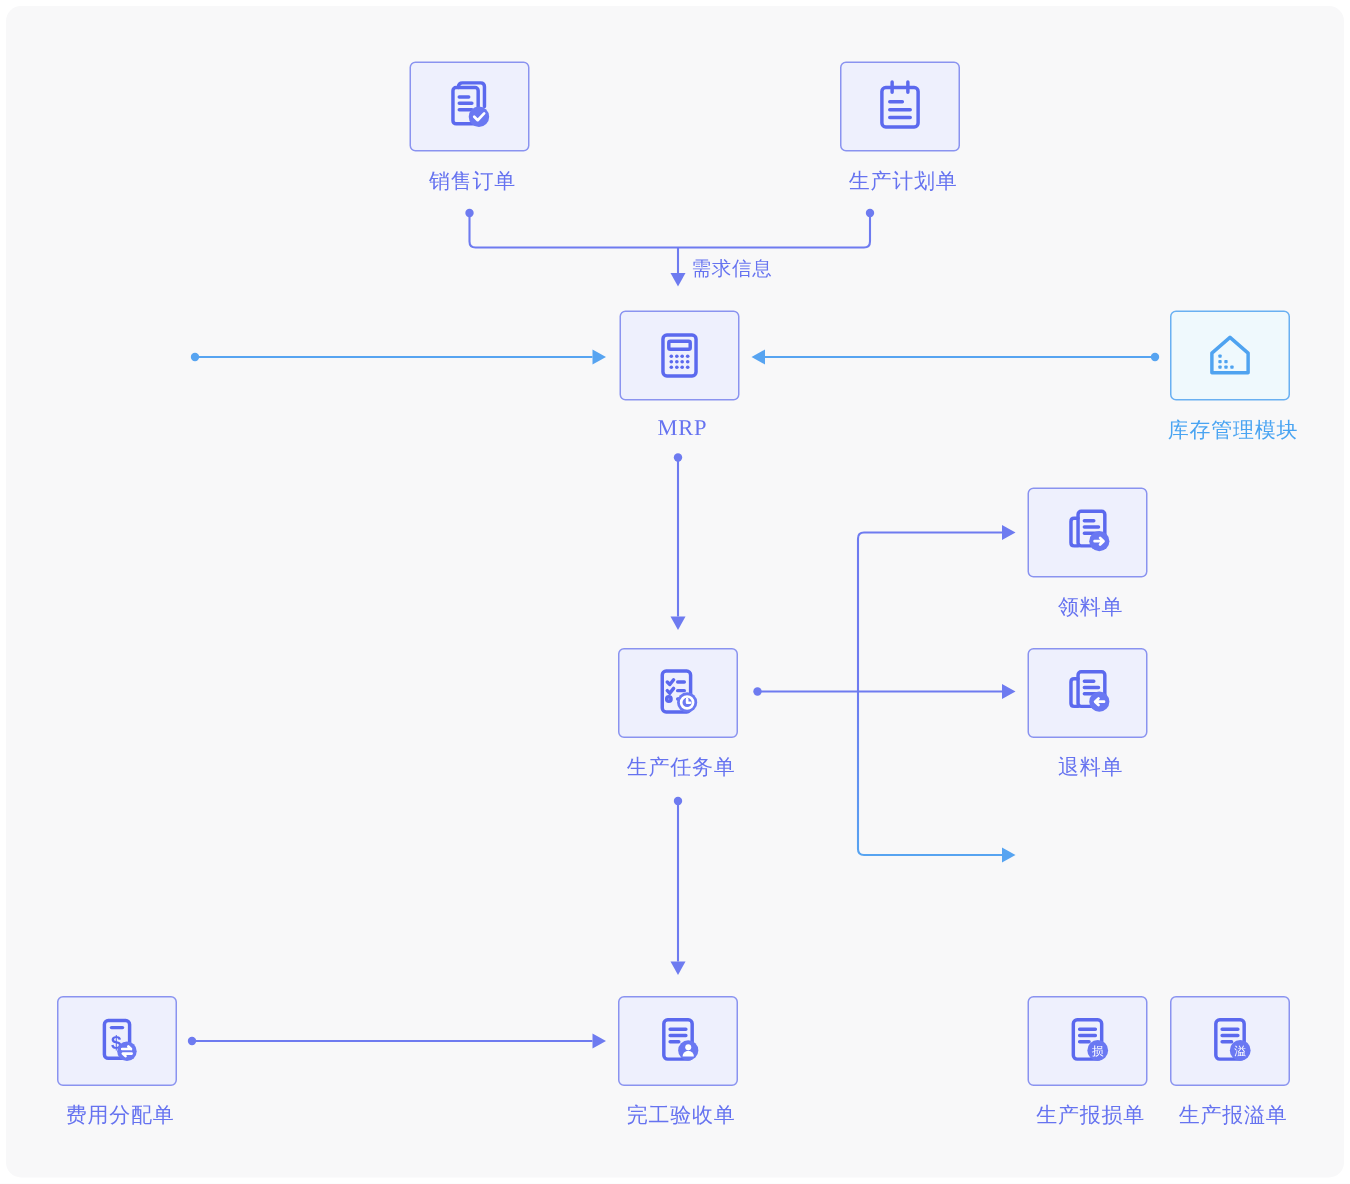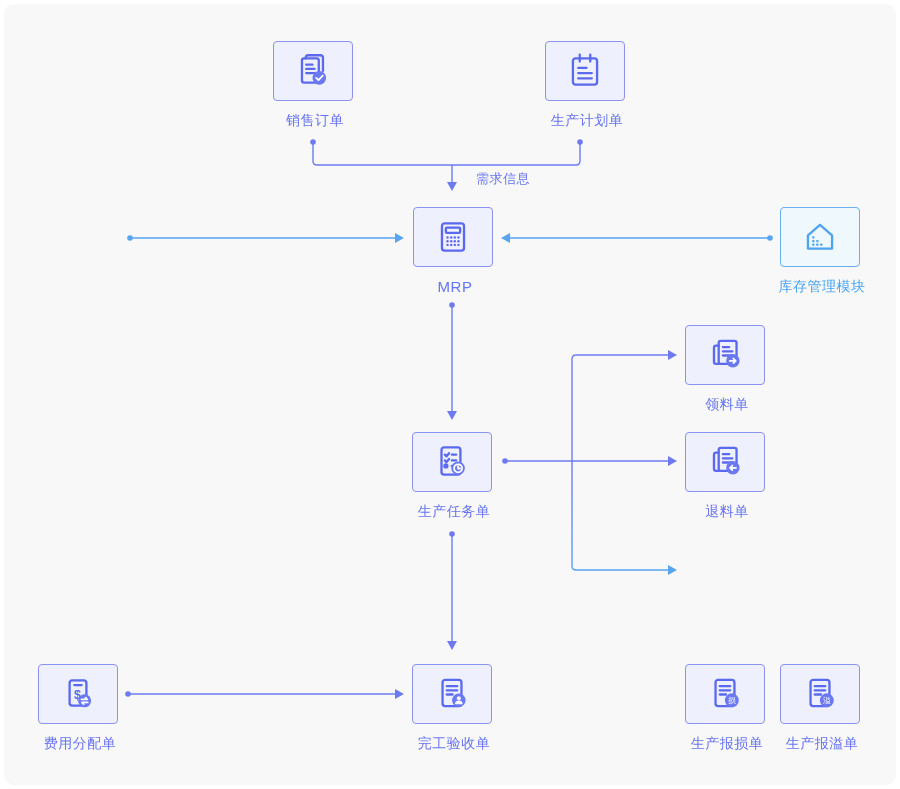--- a/index.html
+++ b/index.html
@@ -15,33 +15,33 @@
 
   .node{position:absolute;width:84px;cursor:pointer;}
   .box{width:80px;height:60px;border-radius:4px;box-sizing:border-box;
        display:flex;align-items:center;justify-content:center;}
   .node.purple .box{background:#eef0fd;border:1px solid #8a93f0;}
   .node.blue   .box{background:#eff9fd;border:1px solid #69b0f2;}
   .label{position:absolute;top:71px;left:50%;transform:translateX(-50%);
          white-space:nowrap;font-size:14px;letter-spacing:.5px;}
   .node.purple .label{color:#6673f0;}
   .node.blue   .label{color:#49a4f2;}
-  .node .mrp-label{font-size:15px;}
+  .node .mrp-label{font-size:15px;font-family:Liberation Serif, serif;}
 
   .ic{stroke:#5b69ee;fill:none;stroke-width:2.2;stroke-linecap:round;stroke-linejoin:round;}
   .ic-blue{stroke:#4fa3f0;}
   .fillp{fill:#5b69ee;stroke:none;}
   .fillb{fill:#4fa3f0;stroke:none;}
   .badge{fill:#6a78f2;stroke:none;}
   .bstroke{stroke:#ffffff;fill:none;stroke-width:1.7;stroke-linecap:round;stroke-linejoin:round;}
   .bfill{fill:#ffffff;stroke:none;}
   .btext{fill:#ffffff;font-size:7.5px;font-family:"Liberation Sans","DejaVu Sans",sans-serif;}
   .dollar{fill:#5b69ee;font-size:12px;font-weight:bold;font-family:"Liberation Sans","DejaVu Sans",sans-serif;}
 
-  .edge-label{position:absolute;left:461px;top:170px;font-size:13px;color:#6673f0;letter-spacing:.5px;margin-left:15px;}
+  .edge-label{position:absolute;left:461px;top:170px;font-size:13px;color:#6673f0;letter-spacing:.5px;}
 </style>
 </head>
 <body>
 
 <div class="stage">
   <div class="canvas"></div>
 
   <svg class="edges" width="900" height="789">
     <defs>
       <linearGradient id="pb" x1="0" y1="461" x2="0" y2="570" gradientUnits="userSpaceOnUse">
@@ -111,21 +111,21 @@
         <path class="ic" d="M13,8 V7.5 Q13,5 15.5,5 H27 Q29.5,5 29.5,7.5 V20"></path>
         <rect class="ic" x="9.5" y="8" width="16" height="23" rx="2"></rect>
         <path class="ic" d="M13.5,14 H19.5 M13.5,18 H21.5 M13.5,22 H21.5"></path>
         <circle class="badge" cx="26" cy="26.5" r="6.5"></circle>
         <polyline class="bstroke" points="23,26.5 25.2,28.7 29.3,24.4"></polyline>
       </svg>
     </div>
     <div class="label">销售订单</div>
   </div>
 
-  <div class="node purple" style="left:545px;top:41px">
+  <div class="node purple" style="left:560px;top:41px">
     <div class="box">
       <svg width="42" height="42" viewBox="0 0 40 40">
         <rect class="ic" x="8.5" y="8" width="23" height="25" rx="2.5"></rect>
         <path class="ic" d="M15,4.5 V11 M25,4.5 V11"></path>
         <path class="ic" d="M13.5,17 H21.5 M13.5,22 H26.5 M13.5,27 H26.5"></path>
       </svg>
     </div>
     <div class="label">生产计划单</div>
   </div>
 

